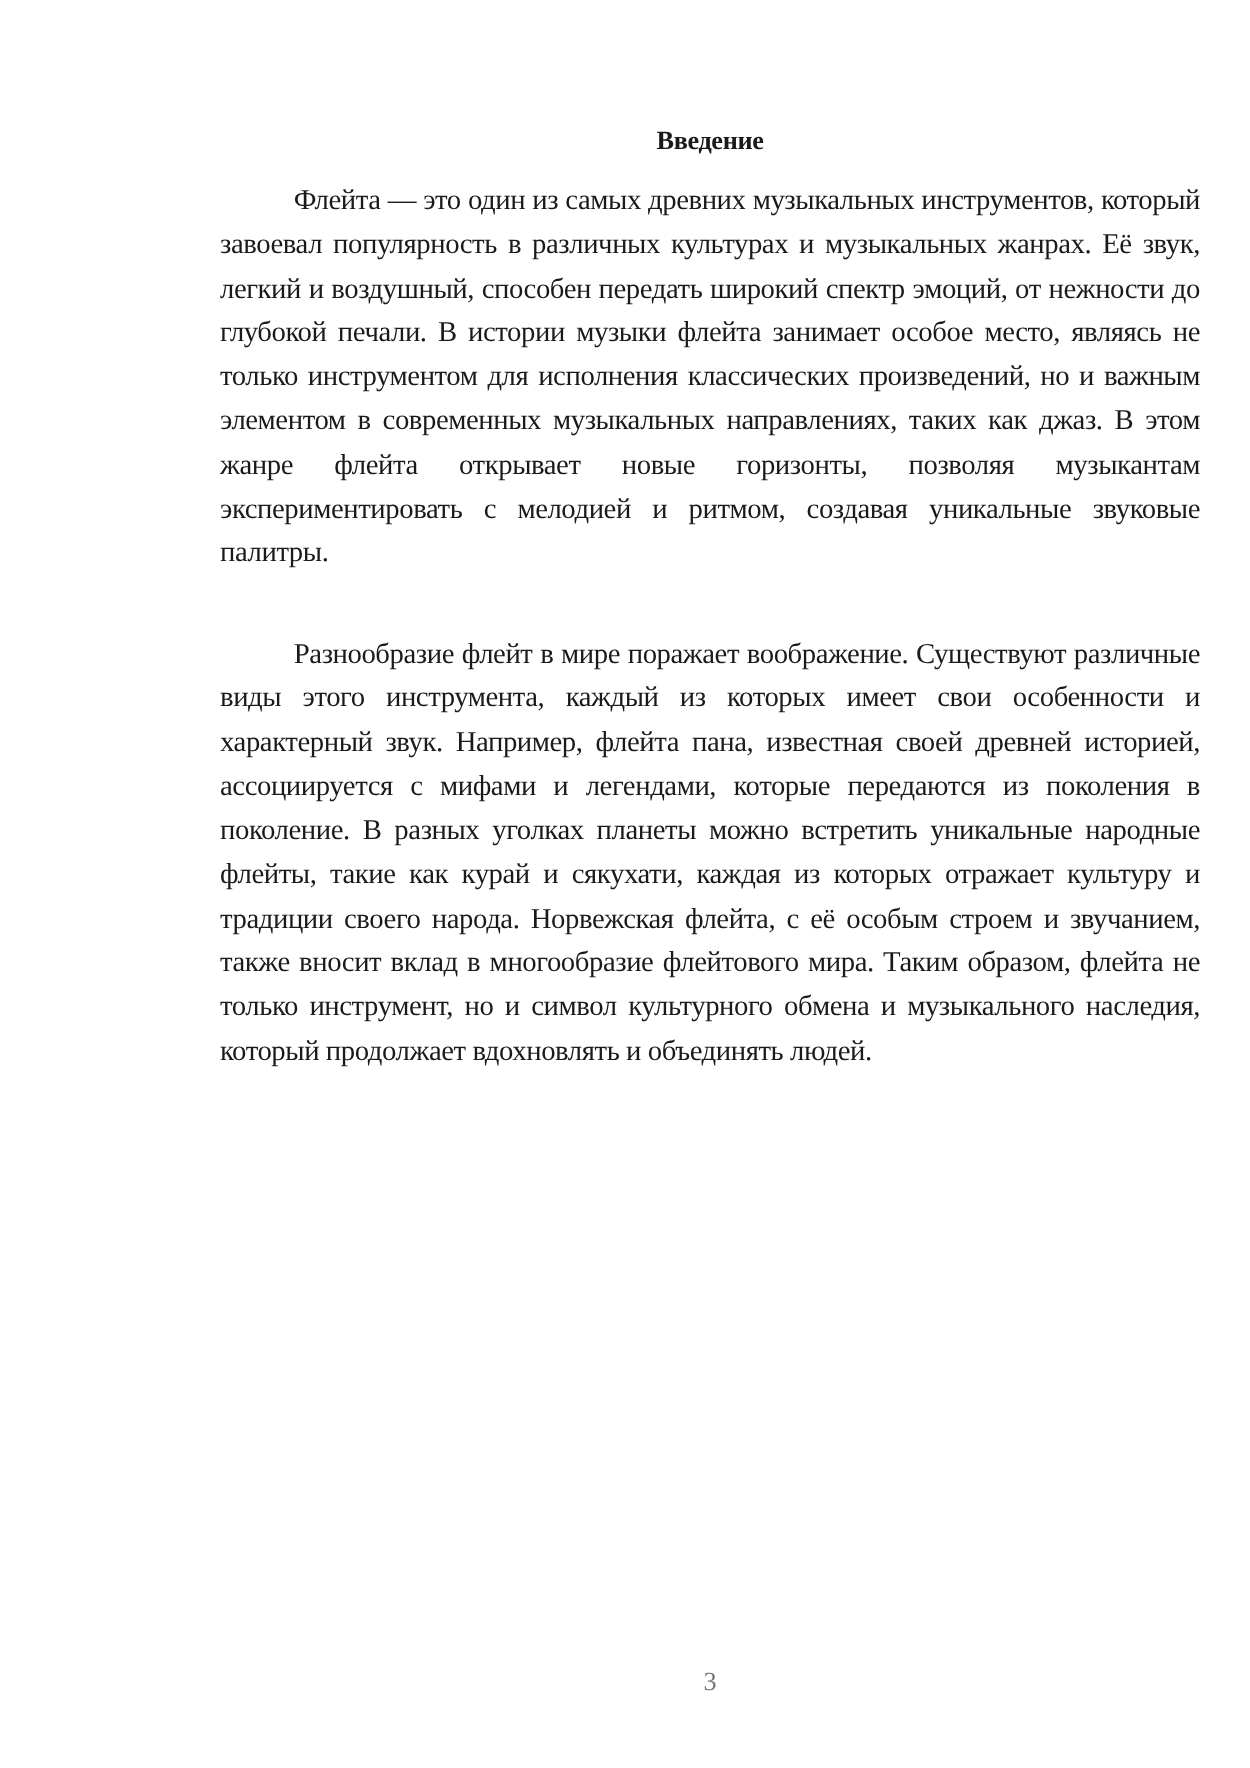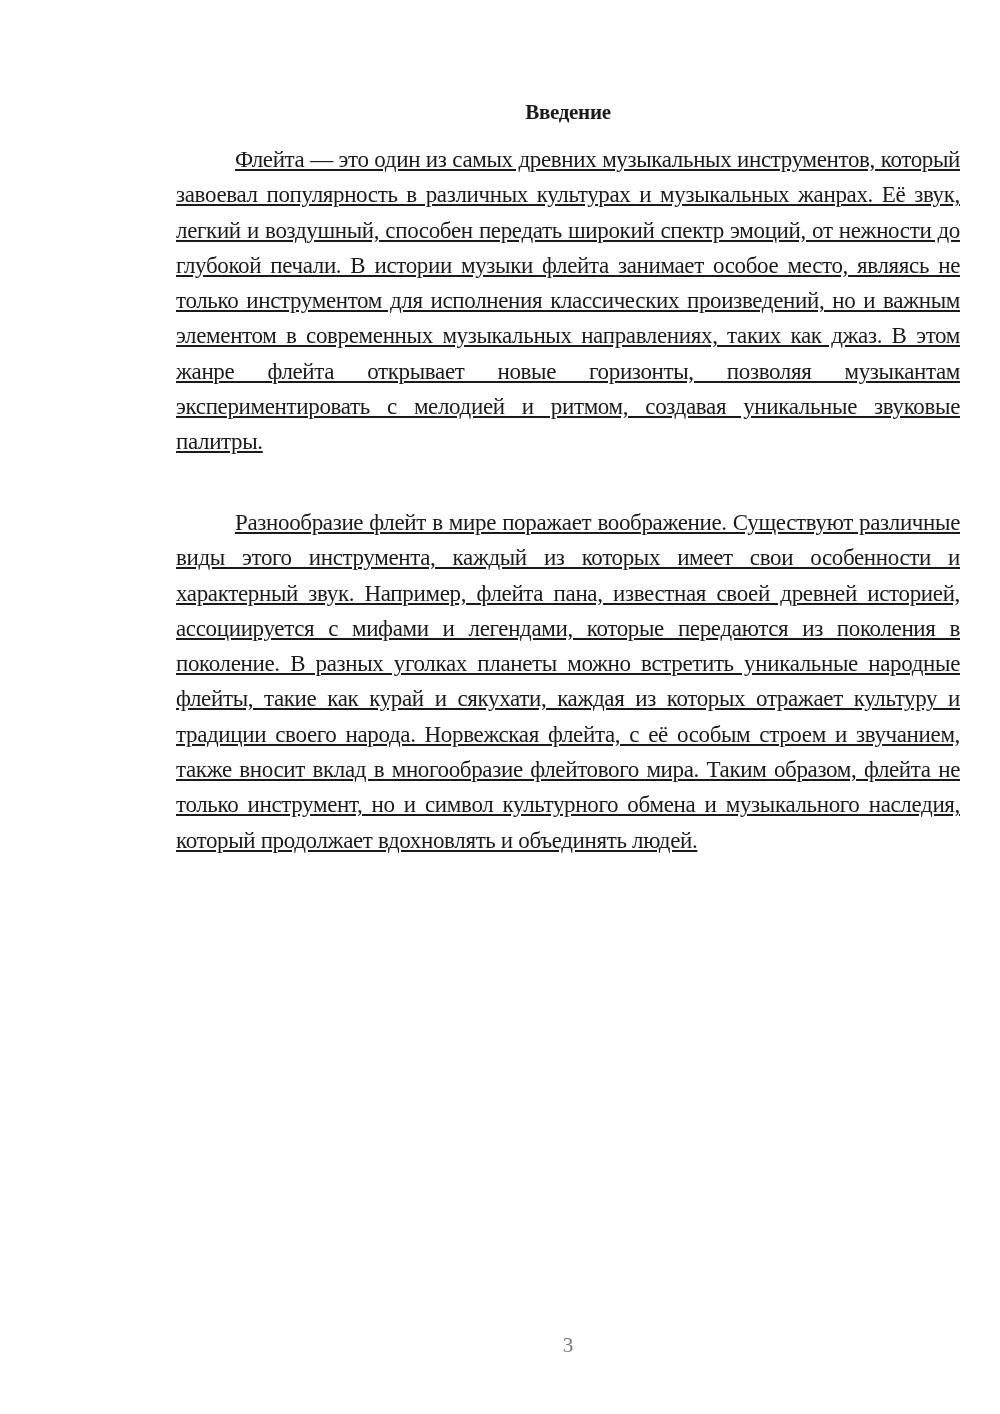--- a/index.html
+++ b/index.html
@@ -41,21 +41,20 @@
       width: 784px;
       font-size: 23px;
       line-height: 35.3px;
       text-align: justify;
       letter-spacing: -0.35px;
     }
     .para {
       margin: 0;
       text-indent: 59px;
       text-align: justify;
-      text-decoration: underline;
     }
     .para1 { position: absolute; top: 142px; left: 144px; width: 784px; }
     .para2 { position: absolute; top: 505px; left: 144px; width: 784px; }
     .page-number {
       position: absolute;
       left: 0;
       width: 1000px;
       top: 1333px;
       text-align: center;
       padding-left: 72px;

